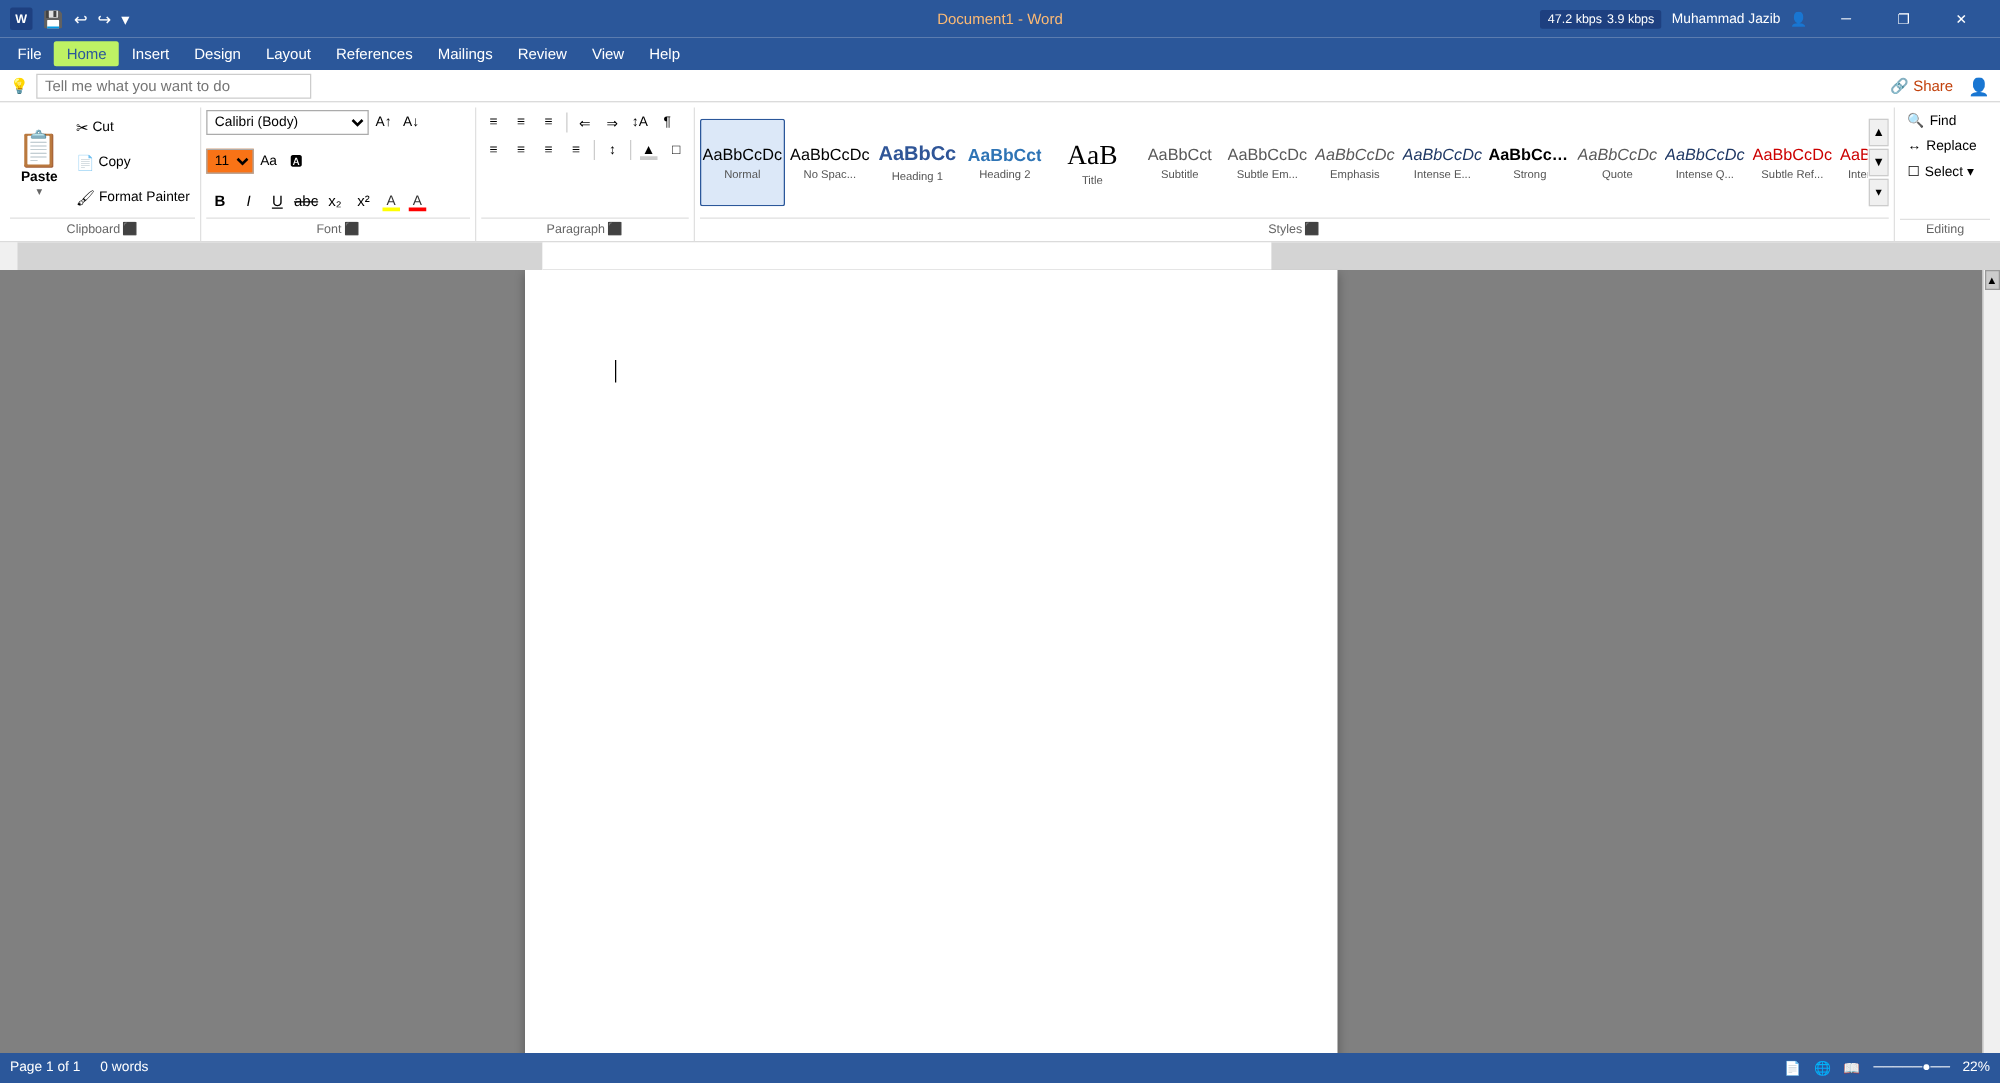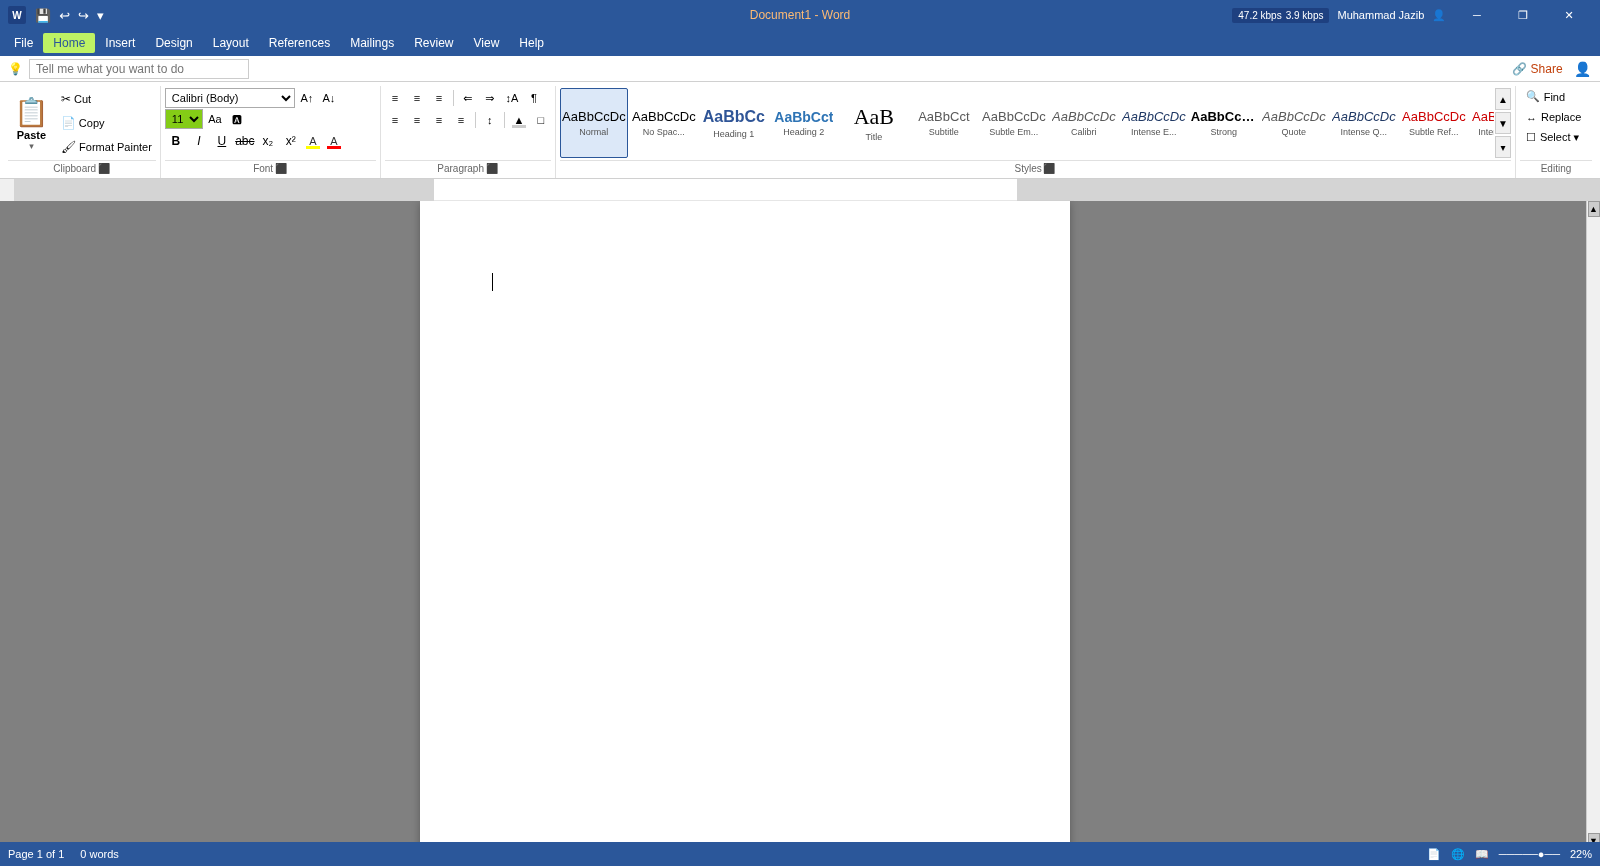--- a/index.html
+++ b/index.html
@@ -129,37 +129,37 @@
       cursor: pointer;
       border-radius: 2px;
       font-size: 11px;
       white-space: nowrap;
     }
     .small-btn .icon { font-size: 12px; }
 
     
     .font-group .ribbon-group-content {
       flex-direction: column;
-      gap: 1px;
+      gap: 11px;
     }
 
     .font-row { display: flex; align-items: center; gap: 2px; }
 
     .font-select {
       border: 1px solid #ababab;
       background: white;
       font-size: 11px;
       height: 20px;
       padding: 0 2px;
       cursor: pointer;
       min-width: 130px;
     }
     .size-select {
       border: 1px solid #ababab;
-      background: #84cc16;
+      background: #f97316;
       font-size: 11px;
       height: 20px;
       padding: 0 2px;
       min-width: 36px;
       cursor: pointer;
     }
 
     .icon-btn {
       width: 20px;
       height: 20px;
@@ -549,21 +549,21 @@
             <div class="style-item">
               <div class="style-preview" style="font-size: 13px; font-weight: normal; color: rgb(89, 89, 89);">AaBbCct</div>
               <div class="style-label">Subtitle</div>
             </div>
             <div class="style-item">
               <div class="style-preview" style="font-size: 13px; font-weight: normal; color: rgb(89, 89, 89);">AaBbCcDc</div>
               <div class="style-label">Subtle Em...</div>
             </div>
             <div class="style-item">
               <div class="style-preview" style="font-size: 13px; color: rgb(89, 89, 89); font-style: italic;">AaBbCcDc</div>
-              <div class="style-label">Calibri</div>
+              <div class="style-label">Emphasis</div>
             </div>
             <div class="style-item">
               <div class="style-preview" style="font-size: 13px; font-weight: normal; color: rgb(31, 56, 100); font-style: italic;">AaBbCcDc</div>
               <div class="style-label">Intense E...</div>
             </div>
             <div class="style-item">
               <div class="style-preview" style="font-size: 13px; font-weight: bold; color: rgb(0, 0, 0);">AaBbCcDc</div>
               <div class="style-label">Strong</div>
             </div>
             <div class="style-item">

